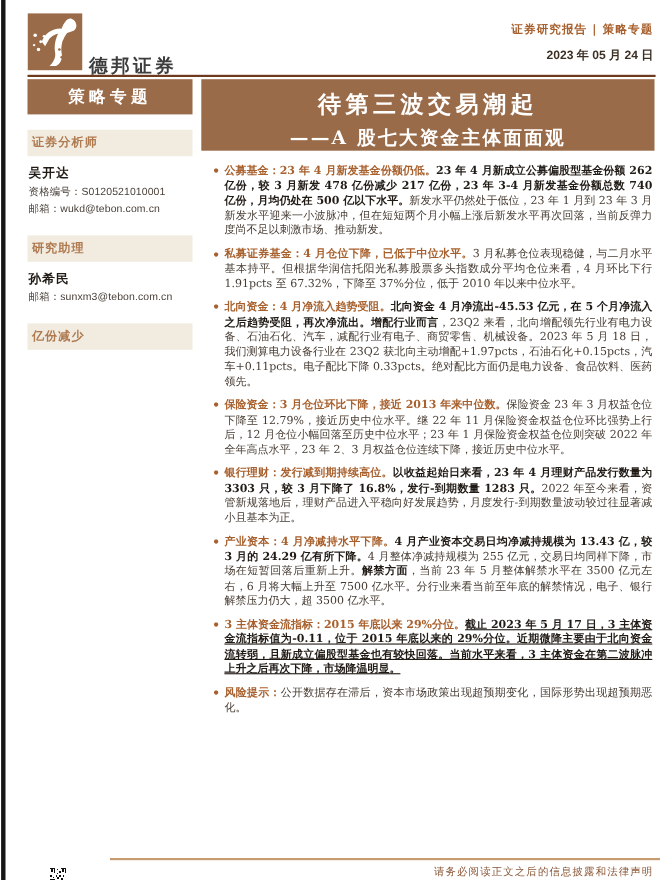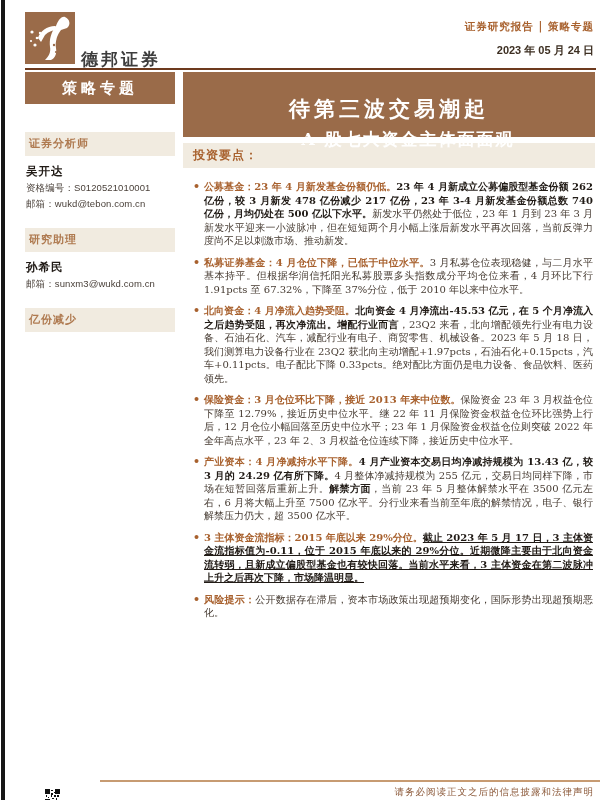--- a/index.html
+++ b/index.html
@@ -26,31 +26,31 @@
   .brand-cn{font-family:"Liberation Sans",sans-serif;font-weight:bold;font-size:17px;letter-spacing:3px;color:#3d3d3d;}
   .brand-en{font-family:"Liberation Sans",sans-serif;font-size:7.5px;color:#9a9a9a;letter-spacing:0.5px;margin-top:2px;}
   .header-right{position:absolute;right:0;top:8px;text-align:right;}
   .header-meta{color:var(--text-brown);font-size:10.5px;font-weight:bold;letter-spacing:1px;}
   .header-date{color:#3d2f22;font-size:11px;font-weight:bold;margin-top:9px;font-family:"Liberation Sans",sans-serif;text-align:right;}
   .header-rule{position:absolute;left:25px;right:4px;top:68px;height:2px;background:var(--rule-dark);}
   
   .sidebar{position:absolute;left:25px;top:72px;width:150px;}
   .tag-box{height:32px;background:var(--accent-brown);color:#ffffff;font-size:15px;font-weight:bold;
     text-align:center;line-height:32px;letter-spacing:4px;}
-  .side-sections{margin-top:28px;}
+  .side-sections{margin-top:14px;}
   .side-sec-title{height:24px;line-height:24px;background:var(--beige);color:var(--sidebar-brown);
     font-size:11px;font-weight:bold;padding-left:4px;letter-spacing:1px;margin-top:17px;}
   .side-sec-title:first-child{margin-top:0;}
   .side-name{font-size:11.5px;font-weight:bold;color:var(--bold-text);margin:8px 0 2px 1px;letter-spacing:1px;}
   .side-line{font-size:9.5px;color:#4a413a;margin-top:3px;padding-left:1px;
     font-family:"Liberation Sans",sans-serif;letter-spacing:0.1px;}
   
   .main{position:absolute;left:183px;top:72px;width:412px;}
   .title-box{background:var(--accent-brown);height:65px;text-align:center;color:#fff;}
-  .doc-title{font-size:21px;font-weight:bold;letter-spacing:4px;padding-top:23px;}
+  .doc-title{font-size:21px;font-weight:bold;letter-spacing:4px;padding-top:9px;}
   .doc-subtitle{font-size:17px;font-weight:bold;letter-spacing:2px;margin-top:5px;}
   .highlights-bar{margin-top:6px;height:25px;line-height:25px;background:var(--beige);
     color:var(--text-brown);font-size:12px;font-weight:bold;padding-left:10px;letter-spacing:1px;}
   ul.bullets{margin:12px 0 0 0;padding:0 2px 0 10px;list-style:none;}
   ul.bullets li{position:relative;font-size:10px;line-height:13.5px;text-align:justify;
     margin-bottom:8px;padding-left:11px;color:var(--body-text);}
   ul.bullets li::before{content:"\2022";position:absolute;left:0;top:0;color:var(--text-brown);
     font-size:11px;font-weight:bold;}
   .seg-lead{color:var(--text-brown);font-weight:bold;}
   .seg-bold{color:var(--bold-text);font-weight:bold;}
@@ -95,36 +95,36 @@
 
 <div class="sidebar">
   <div class="tag-box">策略专题</div>
   <div class="side-sections">
       <div class="side-sec-title">证券分析师</div>
       <div class="side-name">吴开达</div>
       <div class="side-line">资格编号：S0120521010001</div>
       <div class="side-line">邮箱：wukd@tebon.com.cn</div>
       <div class="side-sec-title">研究助理</div>
       <div class="side-name">孙希民</div>
-      <div class="side-line">邮箱：sunxm3@wukd.com.cn</div>
+      <div class="side-line">邮箱：sunxm3@tebon.com.cn</div>
       <div class="side-sec-title">亿份减少</div>
     </div>
 </div>
 
 <div class="main">
   <div class="title-box">
     <div class="doc-title">待第三波交易潮起</div>
     <div class="doc-subtitle">——A 股七大资金主体面面观</div>
   </div>
-  <div class="highlights-bar">投资要点：</div>
   <ul class="bullets">
       <li><span class="seg-lead">公募基金：23 年 4 月新发基金份额仍低。</span><span class="seg-bold">23 年 4 月新成立公募偏股型基金份额 262 亿份，较 3 月新发 478 亿份减少 217 亿份，23 年 3-4 月新发基金份额总数 740 亿份，月均仍处在 500 亿以下水平。</span><span class="seg-normal">新发水平仍然处于低位，23 年 1 月到 23 年 3 月新发水平迎来一小波脉冲，但在短短两个月小幅上涨后新发水平再次回落，当前反弹力度尚不足以刺激市场、推动新发。</span></li>
       <li><span class="seg-lead">私募证券基金：4 月仓位下降，已低于中位水平。</span><span class="seg-normal">3 月私募仓位表现稳健，与二月水平基本持平。但根据华润信托阳光私募股票多头指数成分平均仓位来看，4 月环比下行 1.91pcts 至 67.32%，下降至 37%分位，低于 2010 年以来中位水平。</span></li>
       <li><span class="seg-lead">北向资金：4 月净流入趋势受阻。</span><span class="seg-bold">北向资金 4 月净流出-45.53 亿元，在 5 个月净流入之后趋势受阻，再次净流出。增配行业而言</span><span class="seg-normal">，23Q2 来看，北向增配领先行业有电力设备、石油石化、汽车，减配行业有电子、商贸零售、机械设备。2023 年 5 月 18 日，我们测算电力设备行业在 23Q2 获北向主动增配+1.97pcts，石油石化+0.15pcts，汽车+0.11pcts。电子配比下降 0.33pcts。绝对配比方面仍是电力设备、食品饮料、医药领先。</span></li>
       <li><span class="seg-lead">保险资金：3 月仓位环比下降，接近 2013 年来中位数。</span><span class="seg-normal">保险资金 23 年 3 月权益仓位下降至 12.79%，接近历史中位水平。继 22 年 11 月保险资金权益仓位环比强势上行后，12 月仓位小幅回落至历史中位水平；23 年 1 月保险资金权益仓位则突破 2022 年全年高点水平，23 年 2、3 月权益仓位连续下降，接近历史中位水平。</span></li>
+      <li><span class="seg-lead">银行理财：发行减到期持续高位。</span><span class="seg-bold">以收益起始日来看，23 年 4 月理财产品发行数量为 3303 只，较 3 月下降了 16.8%，发行-到期数量 1283 只。</span><span class="seg-normal">2022 年至今来看，资管新规落地后，理财产品进入平稳向好发展趋势，月度发行-到期数量波动较过往显著减小且基本为正。</span></li>
       <li><span class="seg-lead">产业资本：4 月净减持水平下降。</span><span class="seg-bold">4 月产业资本交易日均净减持规模为 13.43 亿，较 3 月的 24.29 亿有所下降。</span><span class="seg-normal">4 月整体净减持规模为 255 亿元，交易日均同样下降，市场在短暂回落后重新上升。</span><span class="seg-bold">解禁方面</span><span class="seg-normal">，当前 23 年 5 月整体解禁水平在 3500 亿元左右，6 月将大幅上升至 7500 亿水平。分行业来看当前至年底的解禁情况，电子、银行解禁压力仍大，超 3500 亿水平。</span></li>
       <li><span class="seg-lead">3 主体资金流指标：2015 年底以来 29%分位。</span><span class="seg-bold-underline">截止 2023 年 5 月 17 日，3 主体资金流指标值为-0.11，位于 2015 年底以来的 29%分位。近期微降主要由于北向资金流转弱，且新成立偏股型基金也有较快回落。当前水平来看，3 主体资金在第二波脉冲上升之后再次下降，市场降温明显。</span></li>
       <li><span class="seg-lead">风险提示：</span><span class="seg-normal">公开数据存在滞后，资本市场政策出现超预期变化，国际形势出现超预期恶化。</span></li>
     </ul>
 </div>
 
 <div class="footer-line"></div>
 <div class="footer-text">请务必阅读正文之后的信息披露和法律声明</div>
 <div class="qr">
   <svg viewBox="0 0 21 21" width="17" height="15" shape-rendering="crispEdges" aria-hidden="true">

